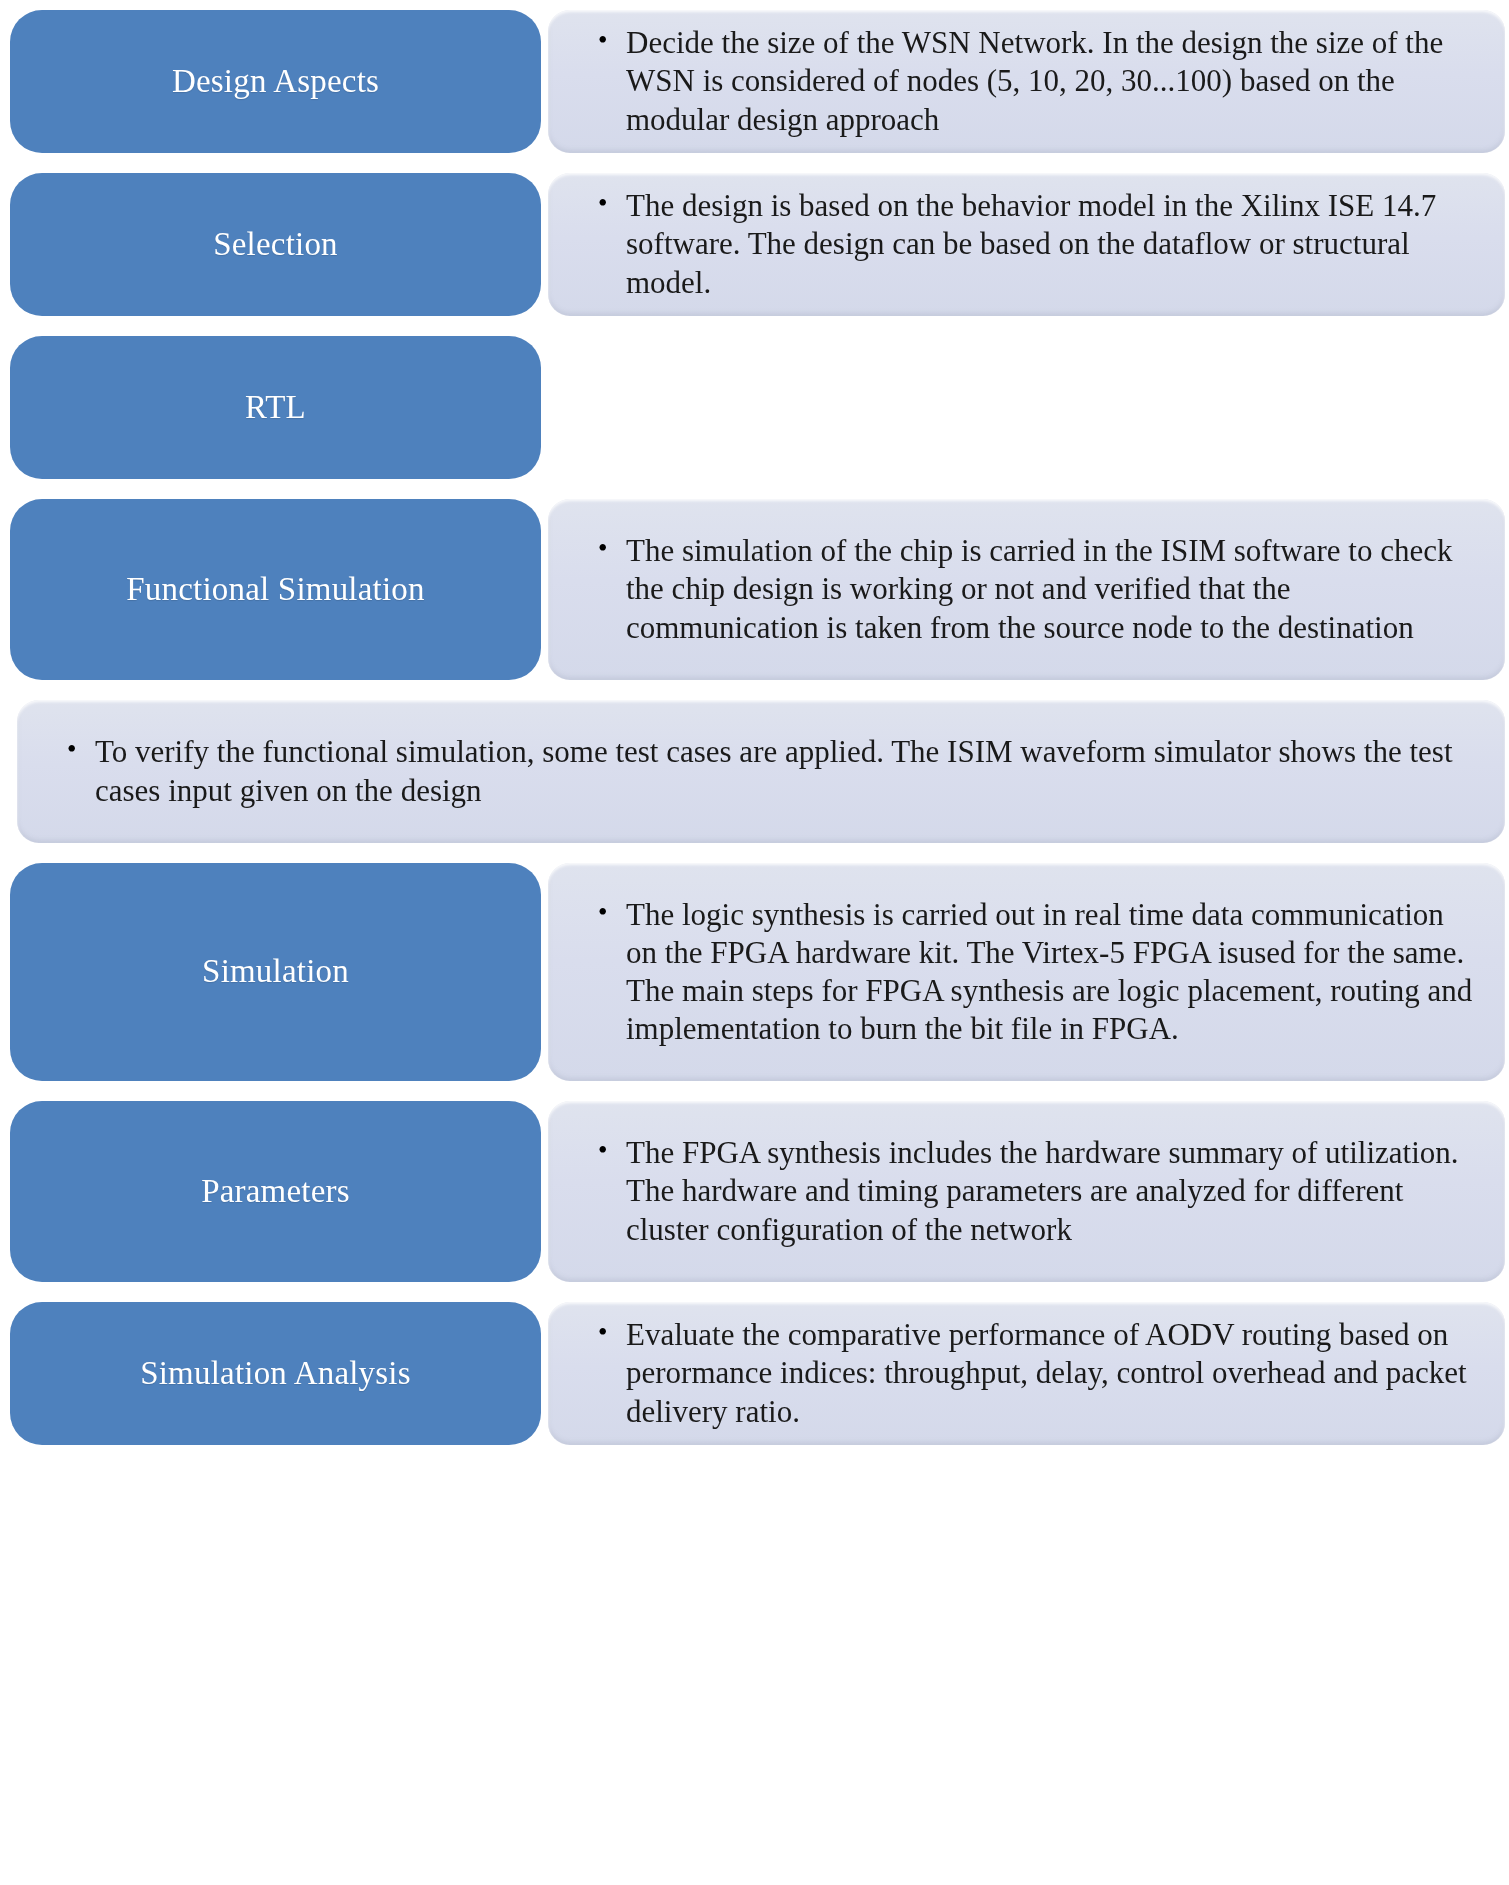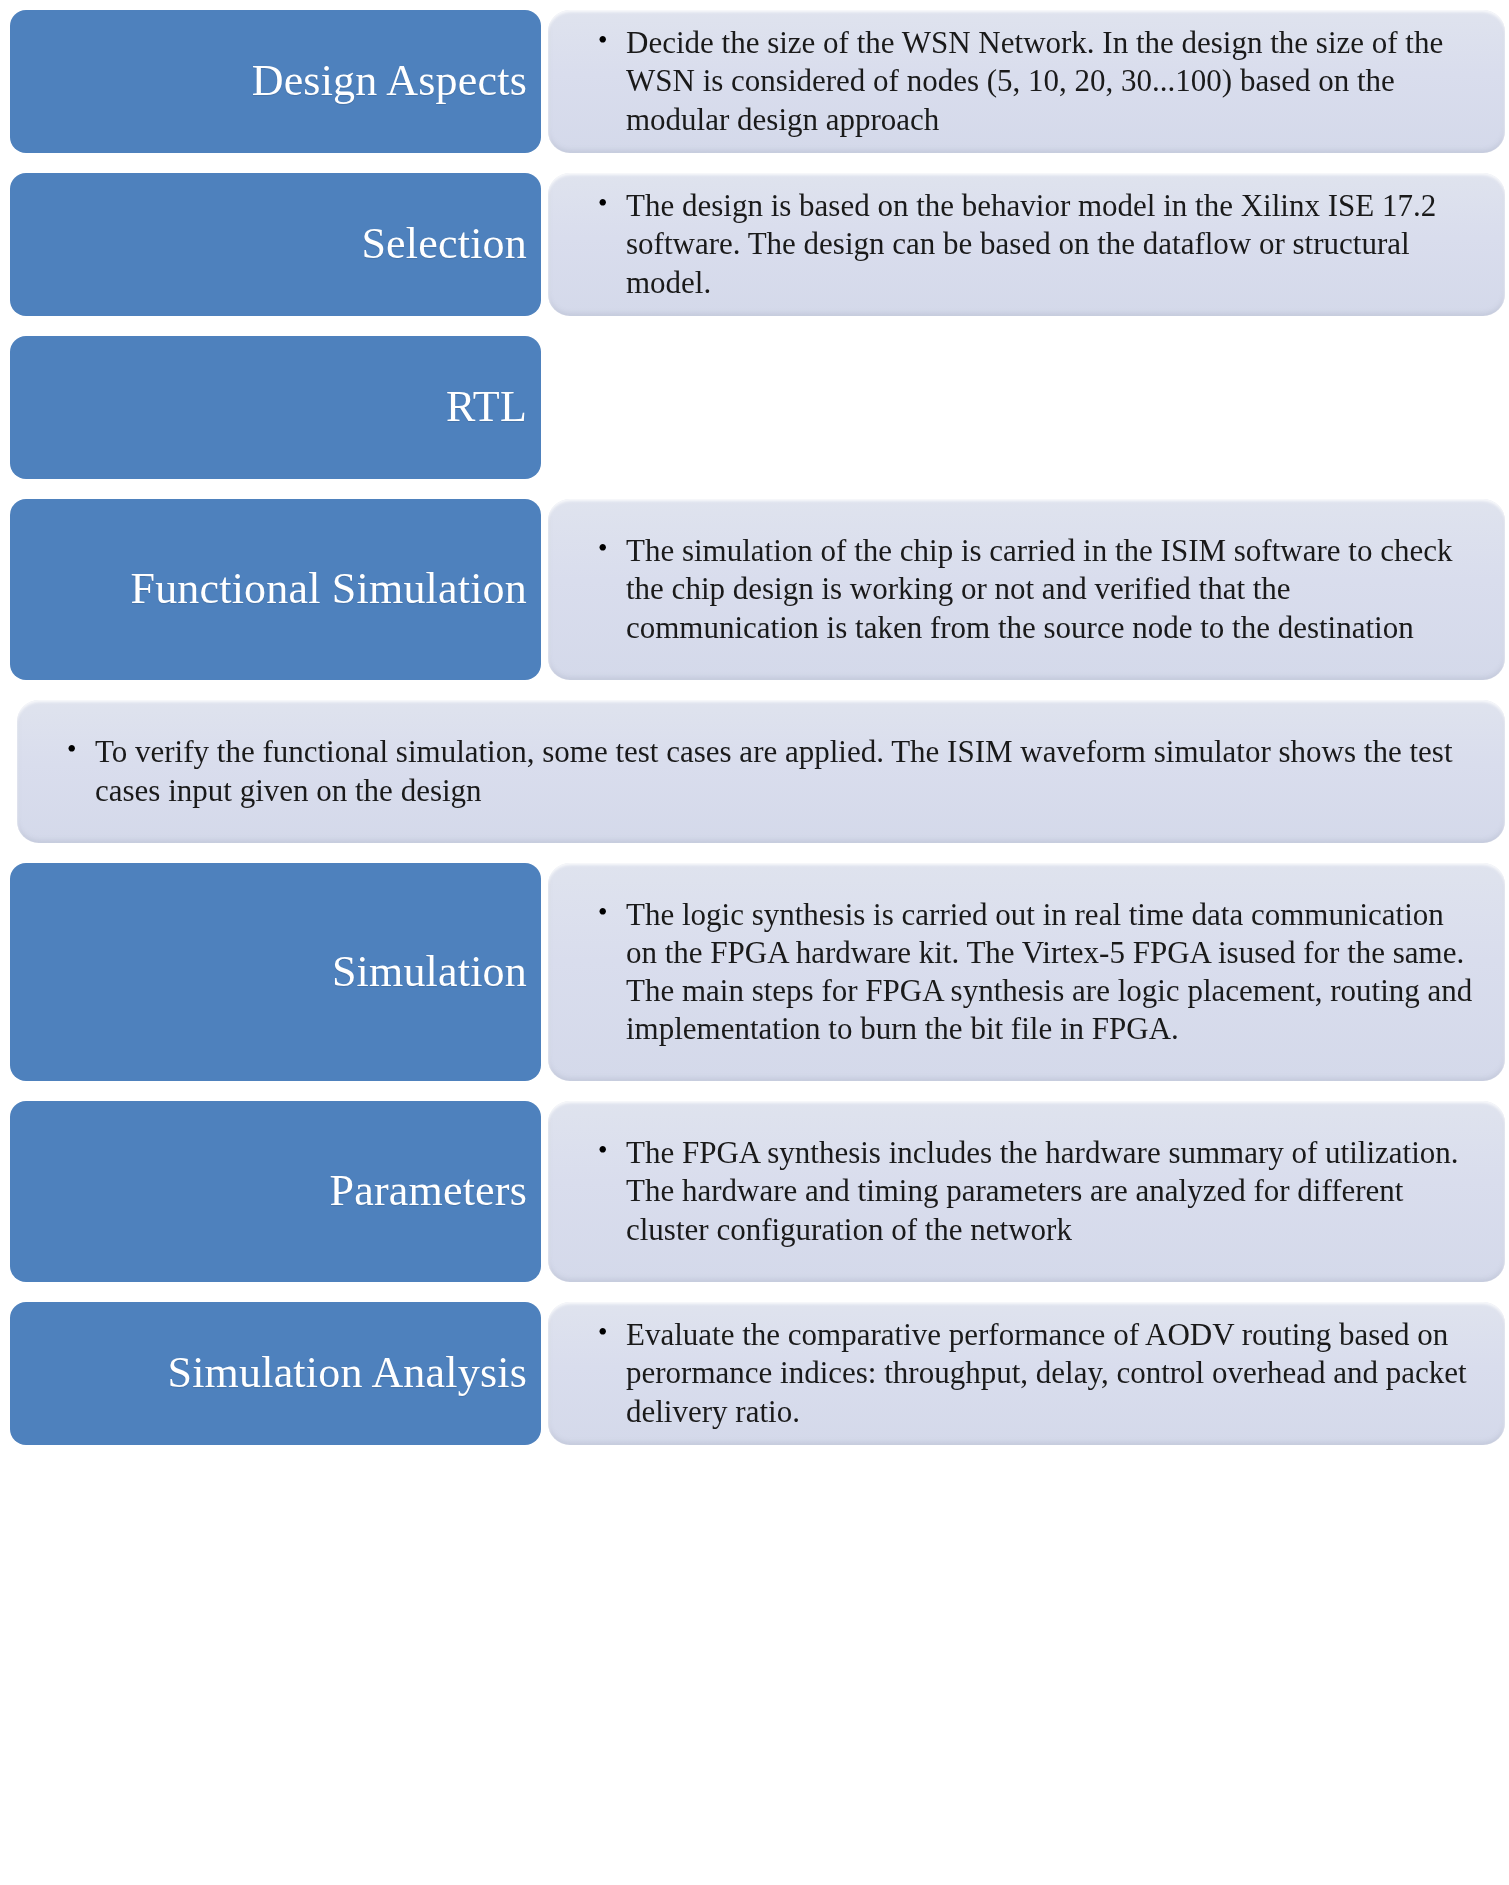--- a/index.html
+++ b/index.html
@@ -35,27 +35,27 @@
   }
   .flow-row:last-child {
     margin-bottom: 0;
   }
 
   
   .stage-label {
     flex: 0 0 531px;
     width: 531px;
     background: #4E81BD;
-    border-radius: 16px;
+    border-radius: 32px;
     color: #ffffff;
     display: flex;
     align-items: center;
-    justify-content: flex-end;
+    justify-content: center;
     text-align: center;
-    font-size: 44px;
+    font-size: 33px;
     line-height: 1.15;
     letter-spacing: 0.2px;
     padding: 6px 14px;
     box-sizing: border-box;
     text-shadow: 0 1px 1px rgba(0,0,0,0.12);
   }
 
   .gap {
     flex: 0 0 7px;
   }
@@ -123,21 +123,21 @@
   </div>
 
 
   <div class="flow-row row-h-3">
     <div class="stage-label">
       <span>Selection</span>
     </div>
     <div class="gap"></div>
     <div class="stage-desc">
       <ul class="bullet-list">
-        <li class="bullet-item">The design is based on the behavior model in the Xilinx ISE 17.2 software. The design can be based on the dataflow or structural model.</li>
+        <li class="bullet-item">The design is based on the behavior model in the Xilinx ISE 14.7 software. The design can be based on the dataflow or structural model.</li>
       </ul>
     </div>
   </div>
 
   <div class="flow-row row-h-3">
     <div class="stage-label">
       <span>RTL</span>
     </div>
     <div class="gap"></div>
   </div>

